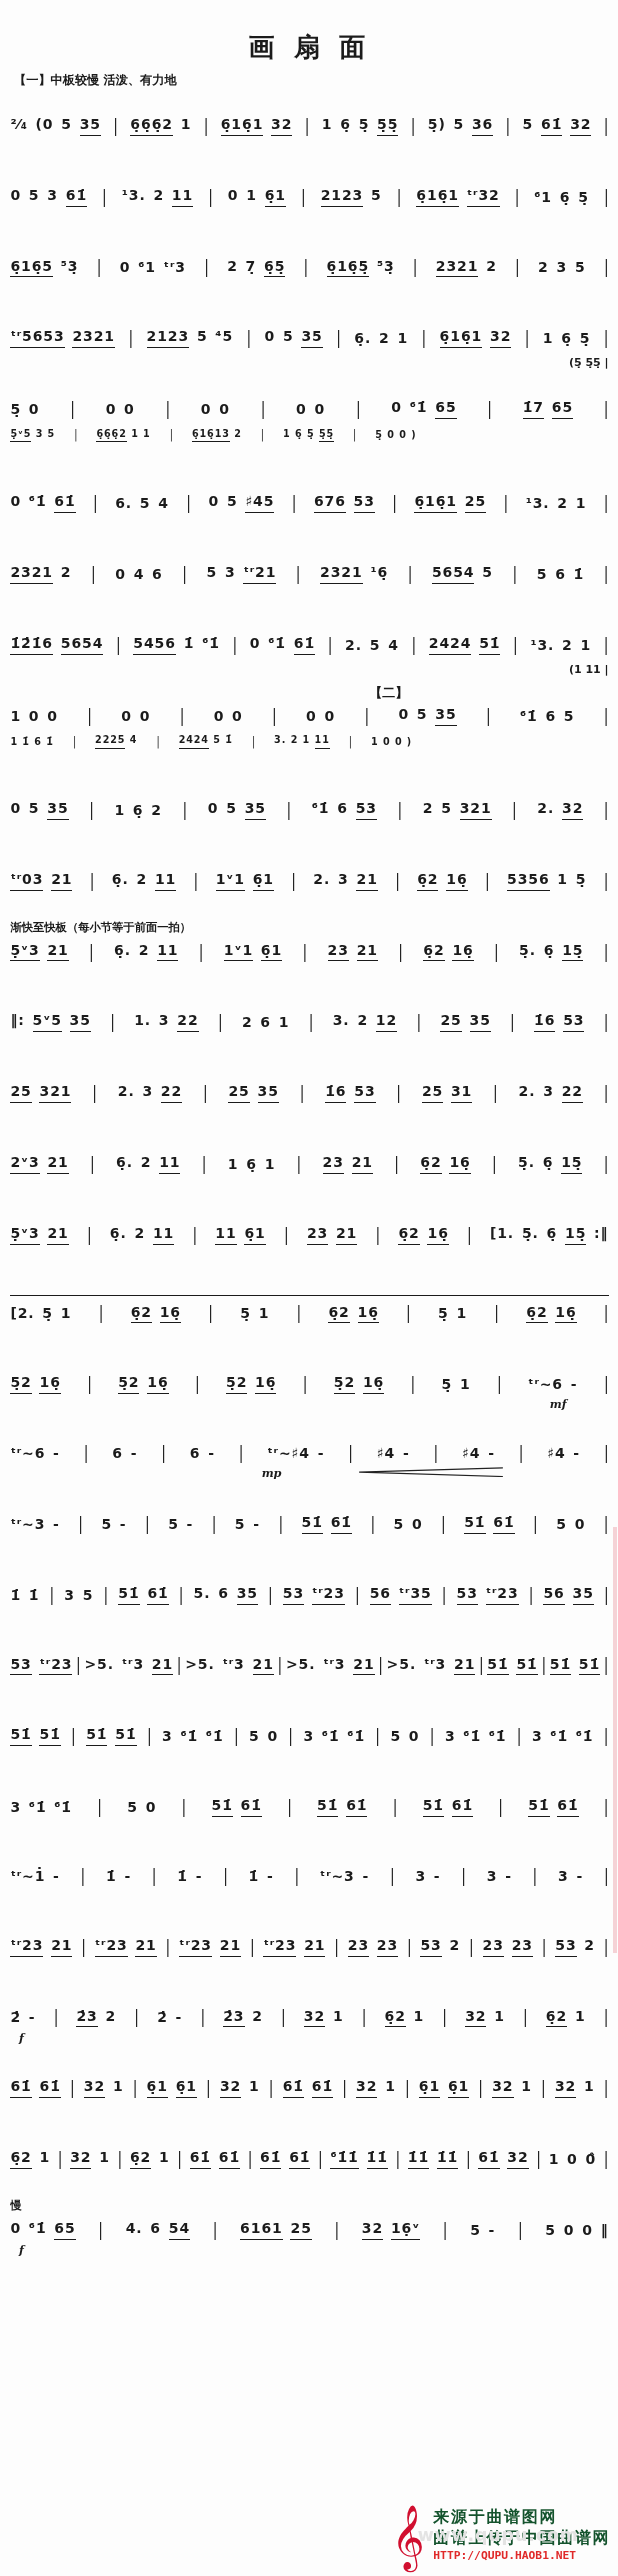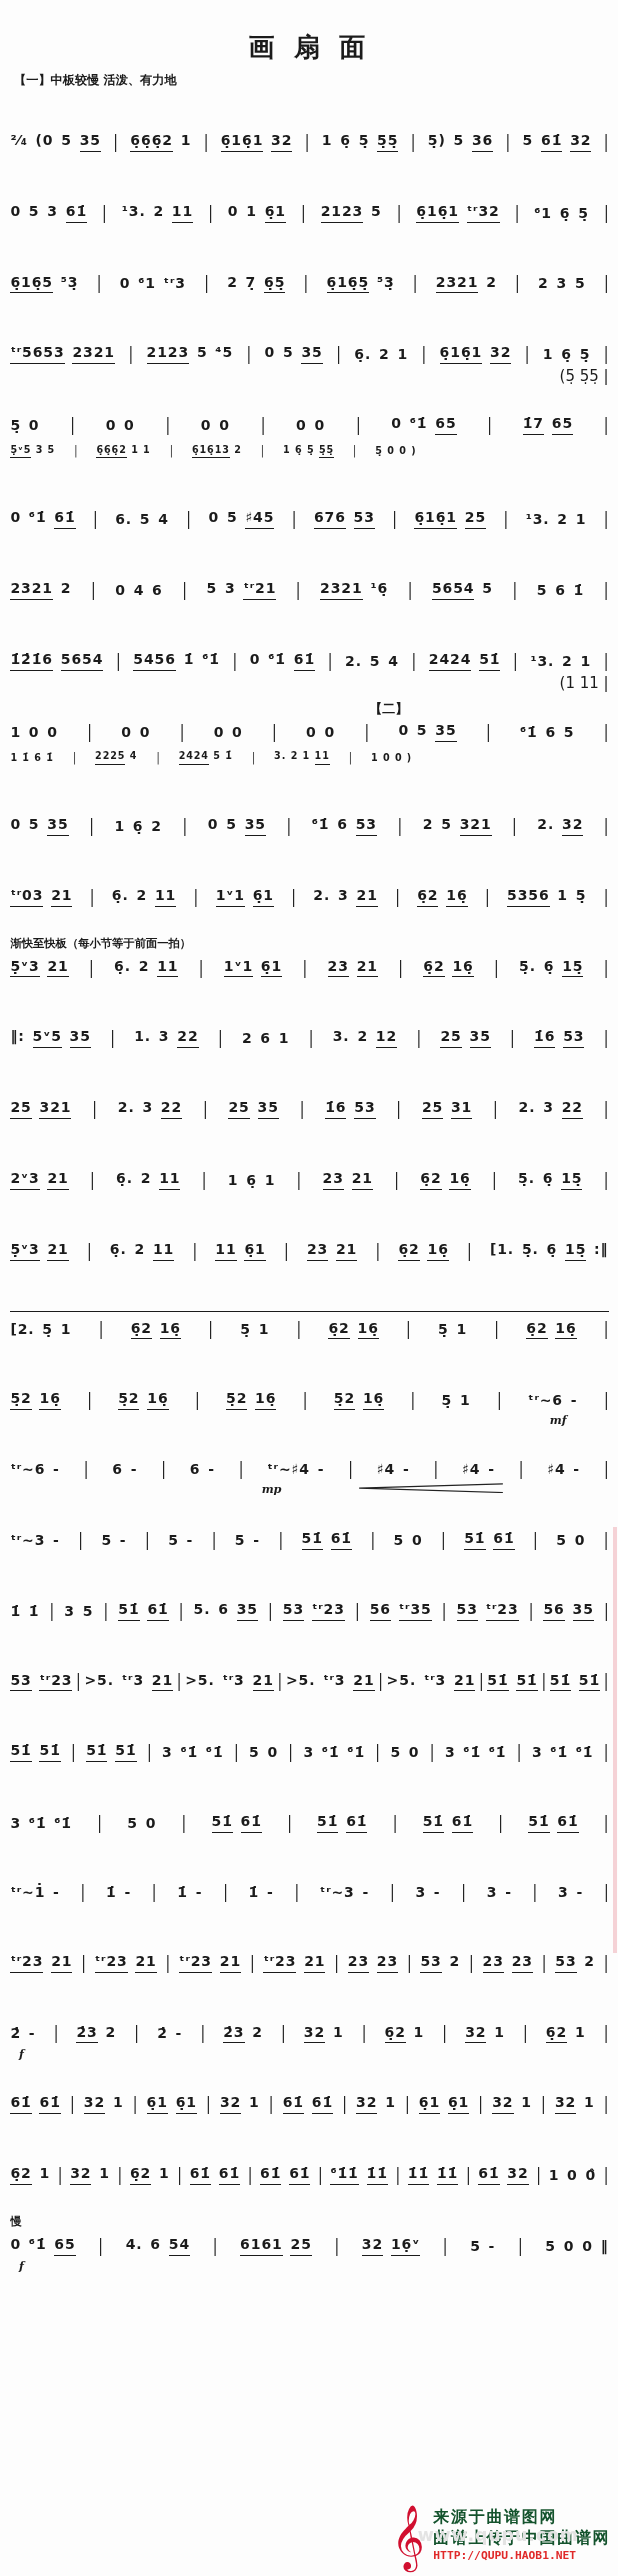--- a/index.html
+++ b/index.html
@@ -6,38 +6,38 @@
   .page{width:619px;height:2576px;position:relative;overflow:hidden;background:#fdfdfd;
         font-family:"DejaVu Sans",sans-serif;color:#1b1b1b;}
   .title{text-align:center;margin-top:30px;font-size:26px;font-weight:bold;letter-spacing:5.2px;}
   .head-row{display:flex;justify-content:space-between;align-items:flex-start;margin:19px 14px 0 14px;}
   .keysig{font-size:14px;font-weight:bold;}
   .credits{text-align:right;font-size:12.2px;font-weight:bold;line-height:1.5;}
   .tempo{margin:7px 14px 0 14px;font-size:12.2px;font-weight:bold;}
   .score{margin:0 10.4px;}
   .row{position:relative;}
   .row.sys{margin-top:50px;}
-  .row.sys:first-child{margin-top:42px;}
+  .row.sys:first-child{margin-top:26px;}
   .row.cue{margin-top:8.7px;}
   .music{display:flex;justify-content:space-between;align-items:flex-end;width:100%;
          font-weight:bold;font-size:14px;line-height:1.35;}
   .cue .music{justify-content:flex-start;gap:19px;font-size:9.6px;width:70%;}
   .measure{display:inline-flex;gap:7.8px;white-space:nowrap;}
   .cue .measure{gap:4.4px;}
   .note{letter-spacing:0.9px;}
   .note.beam{border-bottom:1.3px solid #1b1b1b;padding-bottom:0.9px;}
   .bar{color:#1b1b1b;font-weight:normal;transform:scaleY(1.25);}
   .pre{position:absolute;top:-21px;left:0;font-size:11.3px;font-weight:bold;white-space:nowrap;}
   .pre.sec{left:60%;font-size:13px;}
   .below{position:absolute;bottom:-17.4px;font-size:11.3px;font-weight:bold;font-style:italic;
          font-family:"DejaVu Serif",serif;}
   .below.pos-left{left:8.7px;}
   .below.pos-mid{left:42%;}
   .below.pos-right{right:42px;}
-  .right-note{position:absolute;right:0;bottom:-21px;font-size:15px;font-weight:normal;}
+  .right-note{position:absolute;right:0;bottom:-21px;font-size:11px;font-weight:bold;}
   .cresc{position:absolute;bottom:-14px;right:104px;width:148px;height:10.4px;}
   .row.volta{border-top:1.4px solid #1b1b1b;padding-top:7px;}
   .watermark{position:absolute;right:8.7px;bottom:14px;display:flex;align-items:flex-end;gap:8.7px;}
   .clef{color:#d10f2f;font-size:56px;line-height:0.9;font-family:"DejaVu Sans",sans-serif;}
   .wm-text{text-align:left;position:relative;}
   .wm-line{color:#14532d;font-size:16px;font-weight:bold;letter-spacing:1.7px;line-height:1.35;}
   .wm-faint{position:absolute;left:-15.7px;top:19px;color:#e3e3e3;font-size:17.4px;font-weight:bold;
             letter-spacing:0.9px;}
   .wm-url{color:#e02a2a;font-size:11.3px;font-weight:bold;font-family:"DejaVu Sans Mono",monospace;}
   .red-stripe{position:absolute;right:1.7px;top:1527px;width:4.4px;height:426px;background:#f2c7cc;opacity:.8;}

